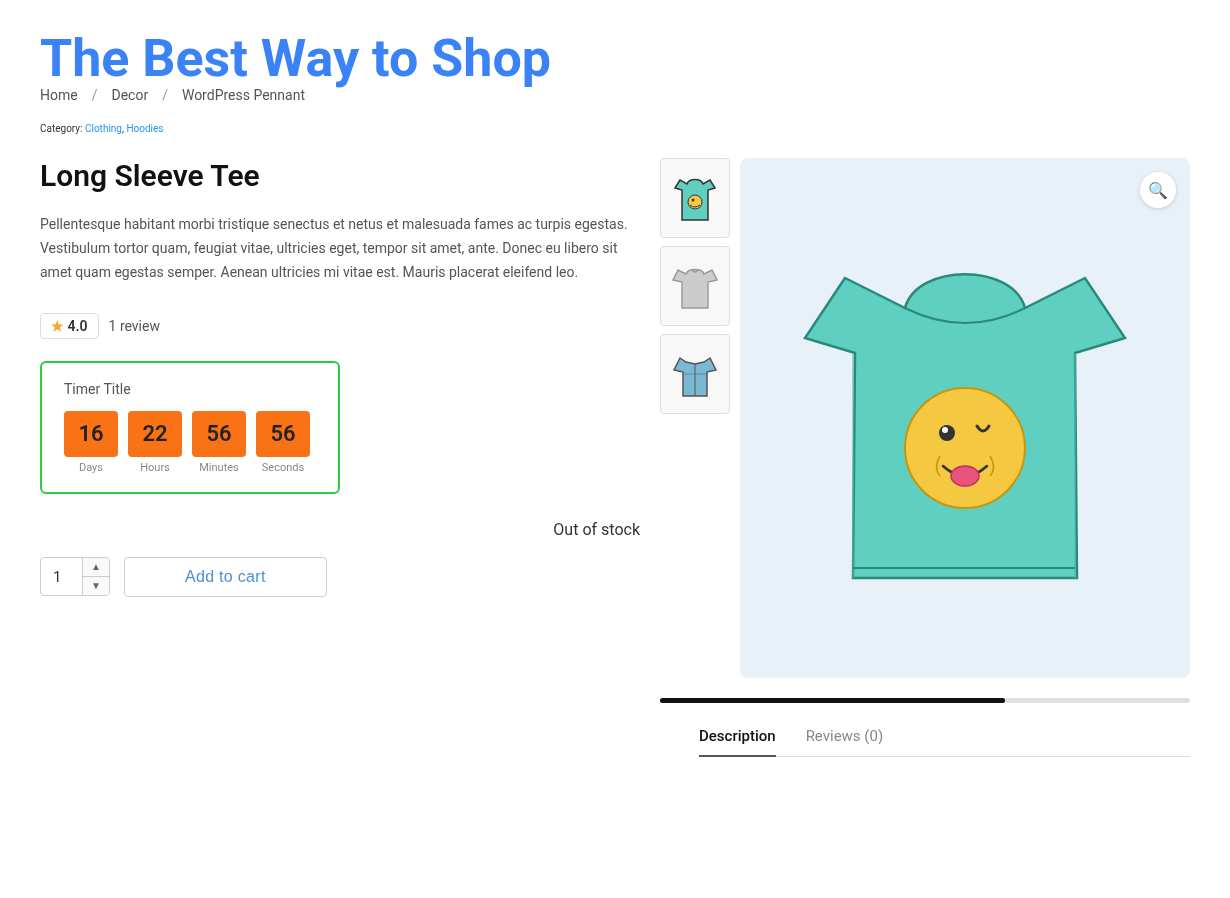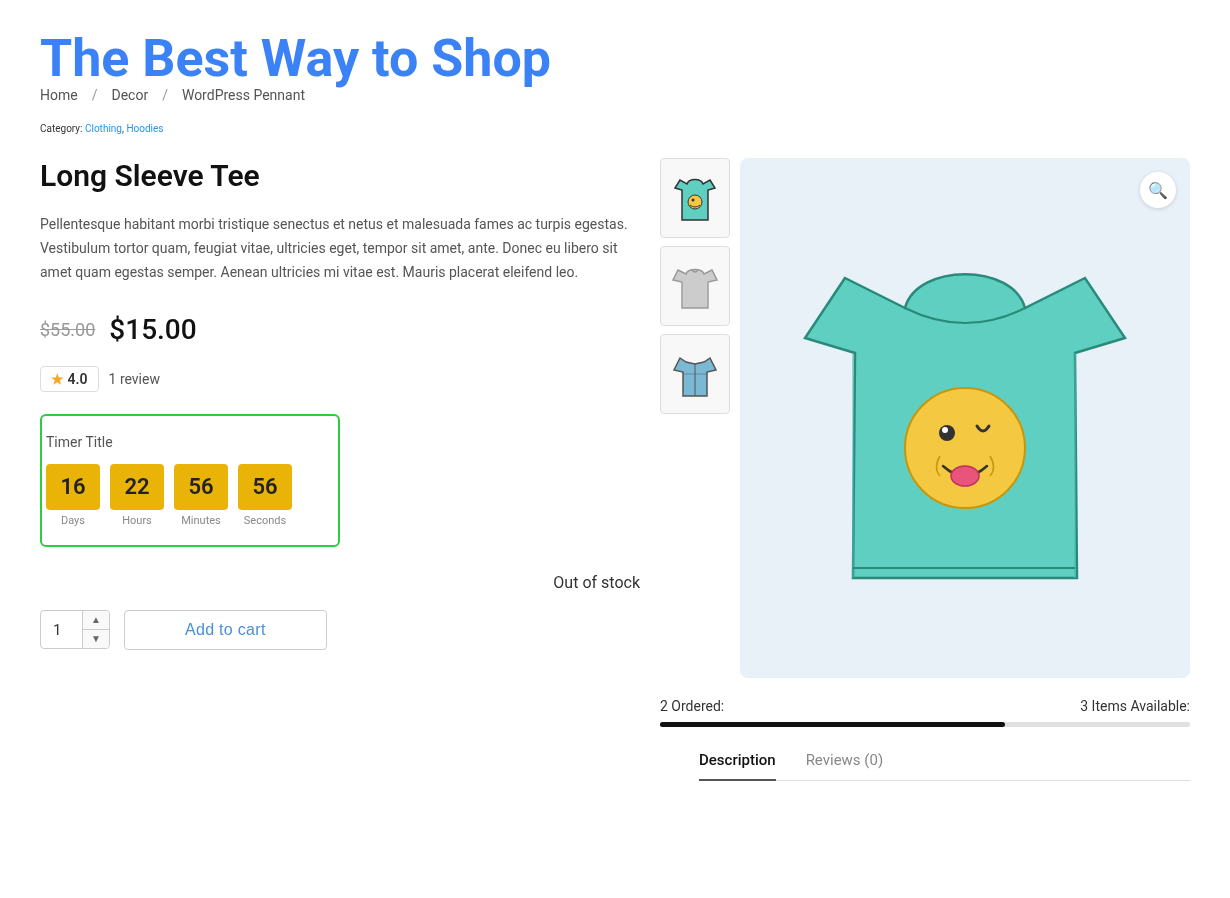--- a/index.html
+++ b/index.html
@@ -103,42 +103,42 @@
     .rating-badge .star {
       color: #f5a623;
     }
     .review-count {
       font-size: 14px;
       color: #555;
     }
     .timer-box {
       border: 2px solid #2ecc40;
       border-radius: 6px;
-      padding: 18px 4px;
+      padding: 18px 22px;
       display: inline-block;
       margin-bottom: 26px;
       min-width: 300px;
     }
     .timer-title {
       font-size: 14px;
       color: #555;
       margin-bottom: 14px;
     }
     .timer-units {
       display: flex;
       gap: 10px;
     }
     .timer-unit {
       display: flex;
       flex-direction: column;
       align-items: center;
       gap: 4px;
     }
     .timer-value {
-      background: #eab308;
+      background: #f97316;
       border-radius: 4px;
       font-size: 22px;
       font-weight: 600;
       color: #222;
       width: 54px;
       height: 46px;
       display: flex;
       align-items: center;
       justify-content: center;
     }
@@ -344,24 +344,20 @@
 
   <div class="main-content">
 
     <div class="left-panel">
 
       <h2 class="product-title">Long Sleeve Tee</h2>
 
       <p class="product-desc">Pellentesque habitant morbi tristique senectus et netus et malesuada fames ac turpis egestas. Vestibulum tortor quam, feugiat vitae, ultricies eget, tempor sit amet, ante. Donec eu libero sit amet quam egestas semper. Aenean ultricies mi vitae est. Mauris placerat eleifend leo.</p>
 
       
-      <div class="price-row">
-        <span class="price-original">$55.00</span>
-        <span class="price-current">$15.00</span>
-      </div>
 
       
       <div class="rating-row">
         <div class="rating-badge">
           <span class="star">★</span>
           <span>4.0</span>
         </div>
         <span class="review-count">1 review</span>
       </div>
 
@@ -467,24 +463,20 @@
               <path d="M155,248 Q148,260 155,268" stroke="#c8960a" stroke-width="1.5" fill="none"></path>
               <path d="M205,248 Q212,260 205,268" stroke="#c8960a" stroke-width="1.5" fill="none"></path>
 
               <path d="M68,360 L290,360" stroke="#2a8a7a" stroke-width="2"></path>
             </svg>
           </div>
         </div>
       </div>
 
       <div class="stock-panel">
-        <div class="stock-stats">
-          <span>2 Ordered:</span>
-          <span>3 Items Available:</span>
-        </div>
         <div class="stock-bar-bg">
           <div class="stock-bar-fill"></div>
         </div>
 
         <div class="product-tabs">
           <div class="tab-item active">Description</div>
           <div class="tab-item">Reviews (0)</div>
         </div>
       </div>
 

